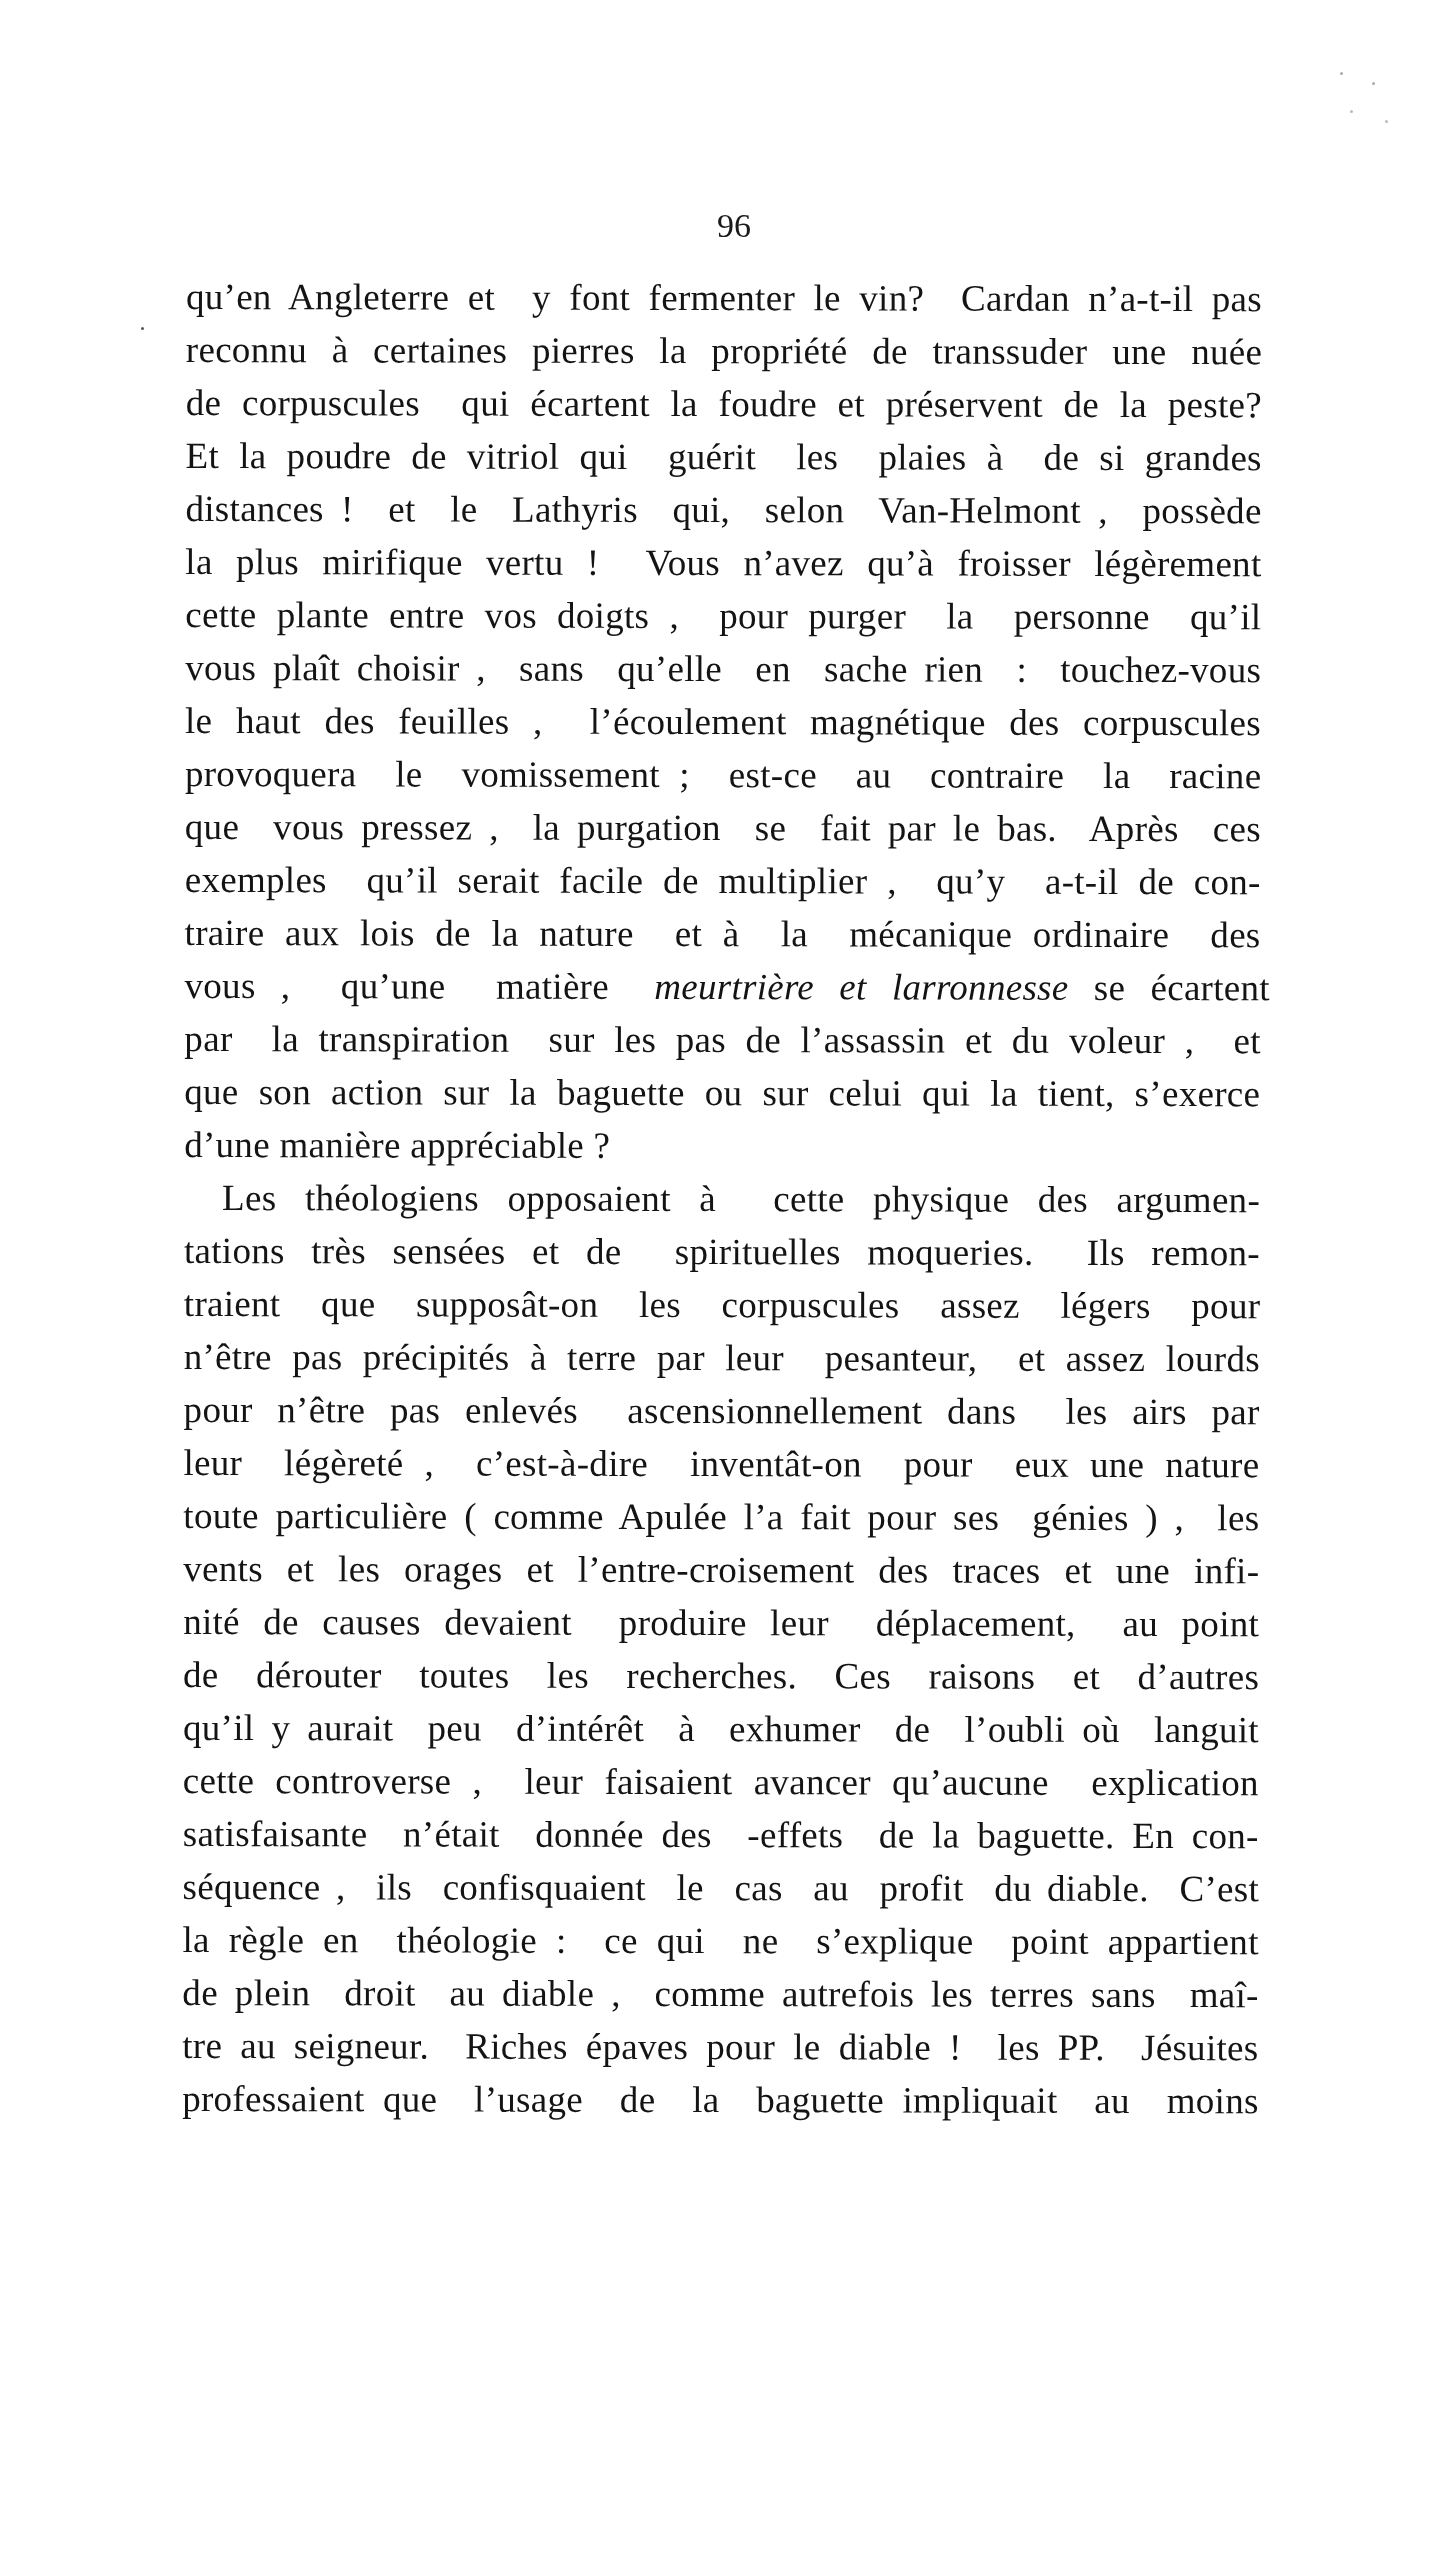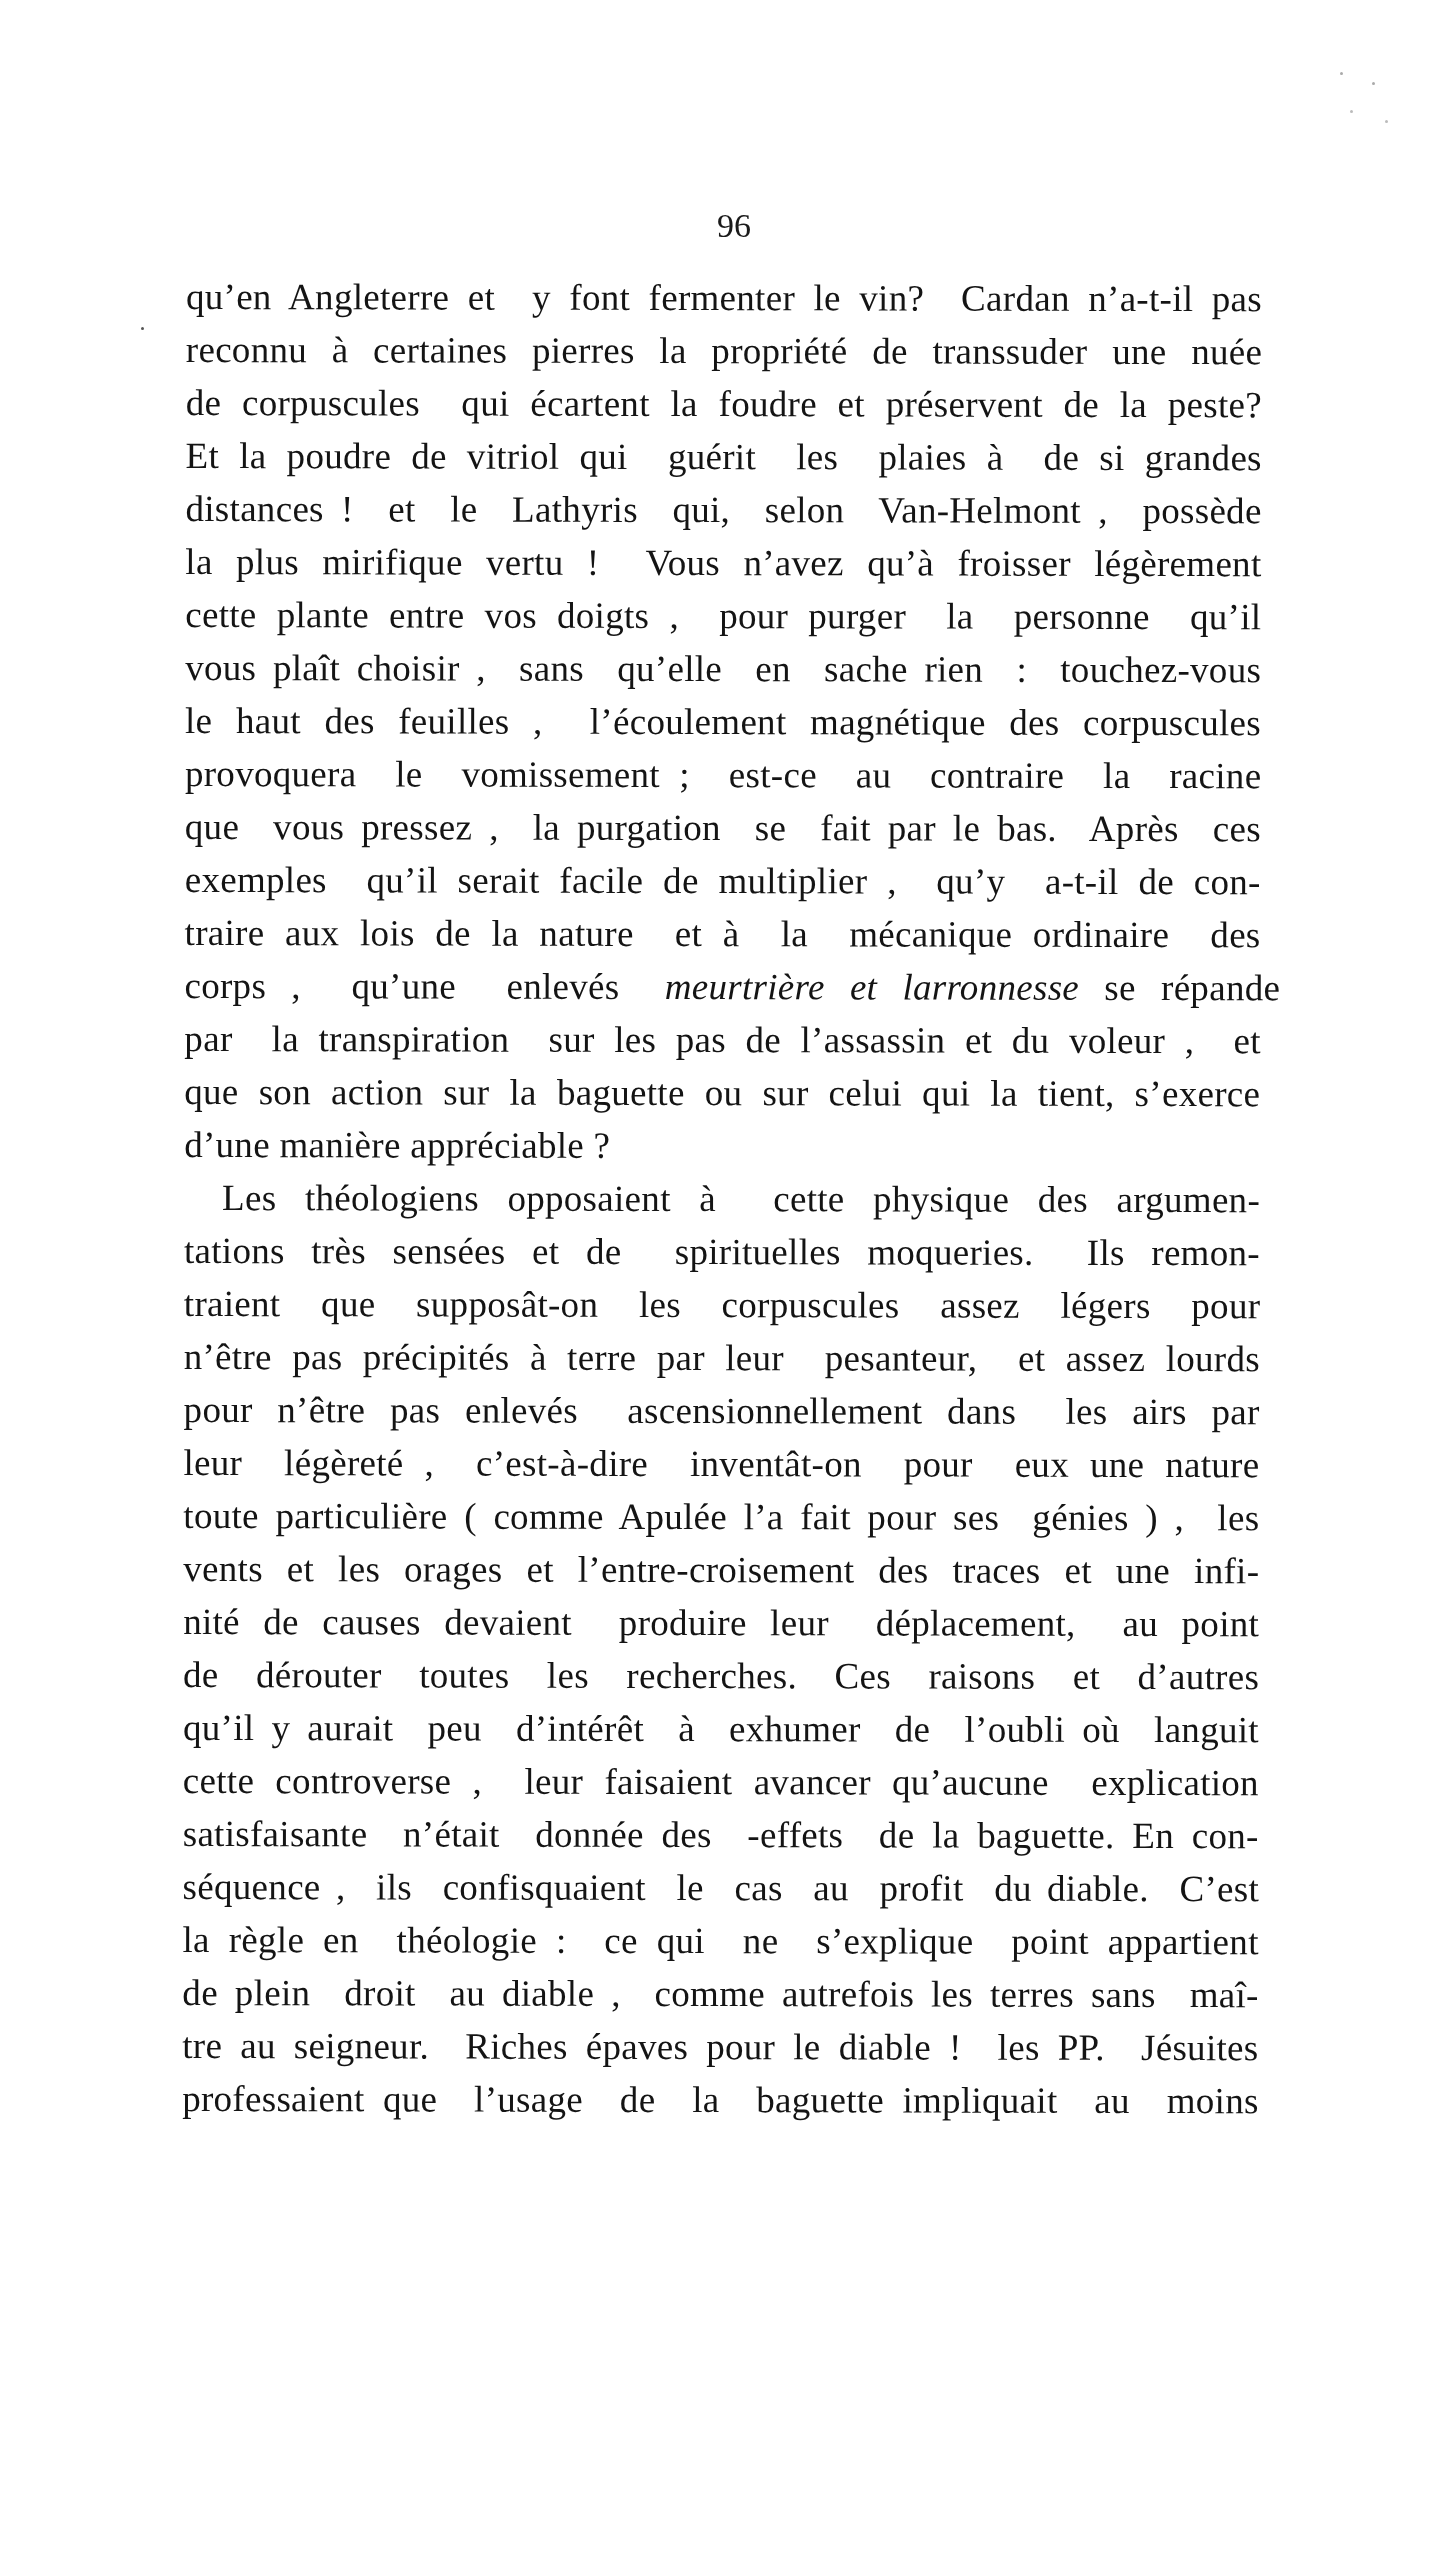--- a/index.html
+++ b/index.html
@@ -85,21 +85,21 @@
         <span class="line" style="display: block; white-space: pre; word-spacing: 10.56px; width: 1076px; box-sizing: border-box;">Et la poudre de vitriol qui  guérit  les  plaies à  de si grandes</span>
         <span class="line" style="display: block; white-space: pre; word-spacing: 7.75px; width: 1076px; box-sizing: border-box;">distances !  et  le  Lathyris  qui,  selon  Van-Helmont ,  possède</span>
         <span class="line" style="display: block; white-space: pre; word-spacing: 13.8px; width: 1076px; box-sizing: border-box;">la plus mirifique vertu !  Vous n’avez qu’à froisser légèrement</span>
         <span class="line" style="display: block; white-space: pre; word-spacing: 10.57px; width: 1076px; box-sizing: border-box;">cette plante entre vos doigts ,  pour purger  la  personne  qu’il</span>
         <span class="line" style="display: block; white-space: pre; word-spacing: 7.06px; width: 1076px; box-sizing: border-box;">vous plaît choisir ,  sans  qu’elle  en  sache rien  :  touchez-vous</span>
         <span class="line" style="display: block; white-space: pre; word-spacing: 14px; width: 1076px; box-sizing: border-box;">le haut des feuilles ,  l’écoulement magnétique des corpuscules</span>
         <span class="line" style="display: block; white-space: pre; word-spacing: 9.87px; width: 1076px; box-sizing: border-box;">provoquera  le  vomissement ;  est-ce  au  contraire  la  racine</span>
         <span class="line" style="display: block; white-space: pre; word-spacing: 7.44px; width: 1076px; box-sizing: border-box;">que  vous pressez ,  la purgation  se  fait par le bas.  Après  ces</span>
         <span class="line" style="display: block; white-space: pre; word-spacing: 10.23px; width: 1076px; box-sizing: border-box;">exemples  qu’il serait facile de multiplier ,  qu’y  a-t-il de con-</span>
         <span class="line" style="display: block; white-space: pre; word-spacing: 11.07px; width: 1076px; box-sizing: border-box;">traire aux lois de la nature  et à  la  mécanique ordinaire  des</span>
-        <span class="line" style="white-space: pre; display: block; word-spacing: 15.7px; width: 1076px; box-sizing: border-box;"><span>corps ,  qu’une  enlevés </span><span class="italic">meurtrière et larronnesse</span><span> se répande</span></span>
+        <span class="line" style="white-space: pre; display: block; word-spacing: 15.7px; width: 1076px; box-sizing: border-box;"><span>vous ,  qu’une  matière </span><span class="italic">meurtrière et larronnesse</span><span> se écartent</span></span>
         <span class="line" style="display: block; white-space: pre; word-spacing: 10px; width: 1076px; box-sizing: border-box;">par  la transpiration  sur les pas de l’assassin et du voleur ,  et</span>
         <span class="line" style="display: block; white-space: pre; word-spacing: 10.5px; width: 1076px; box-sizing: border-box;">que son action sur la baguette ou sur celui qui la tient, s’exerce</span>
         <span class="line last">d’une manière appréciable ?</span>
       </div>
       <div>
         <span class="line indent" style="display: block; white-space: pre; word-spacing: 19px; width: 1076px; box-sizing: border-box;">Les théologiens opposaient à  cette physique des argumen-</span>
         <span class="line" style="display: block; white-space: pre; word-spacing: 17px; width: 1076px; box-sizing: border-box;">tations très sensées et de  spirituelles moqueries.  Ils remon-</span>
         <span class="line" style="display: block; white-space: pre; word-spacing: 10.79px; width: 1076px; box-sizing: border-box;">traient  que  supposât-on  les  corpuscules  assez  légers  pour</span>
         <span class="line" style="display: block; white-space: pre; word-spacing: 10.83px; width: 1076px; box-sizing: border-box;">n’être pas précipités à terre par leur  pesanteur,  et assez lourds</span>
         <span class="line" style="display: block; white-space: pre; word-spacing: 15.1px; width: 1076px; box-sizing: border-box;">pour n’être pas enlevés  ascensionnellement dans  les airs par</span>

